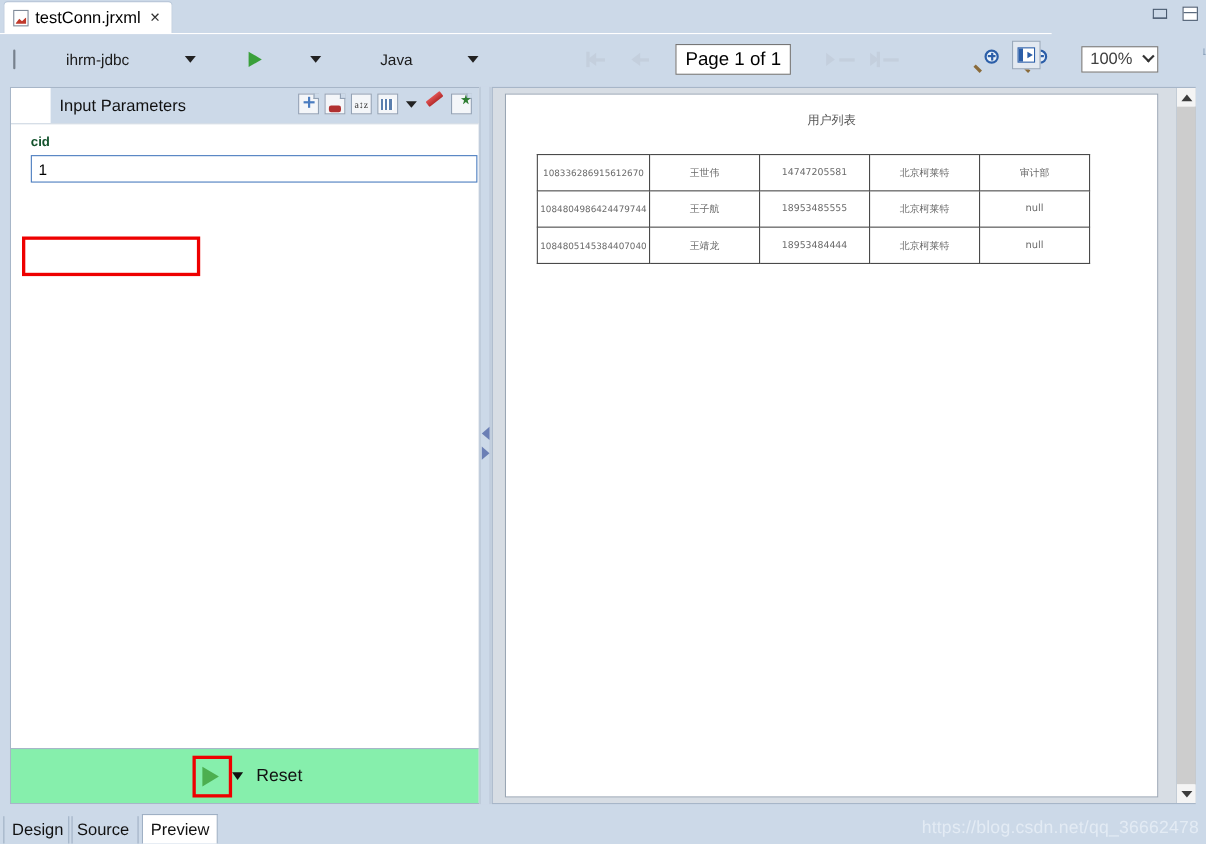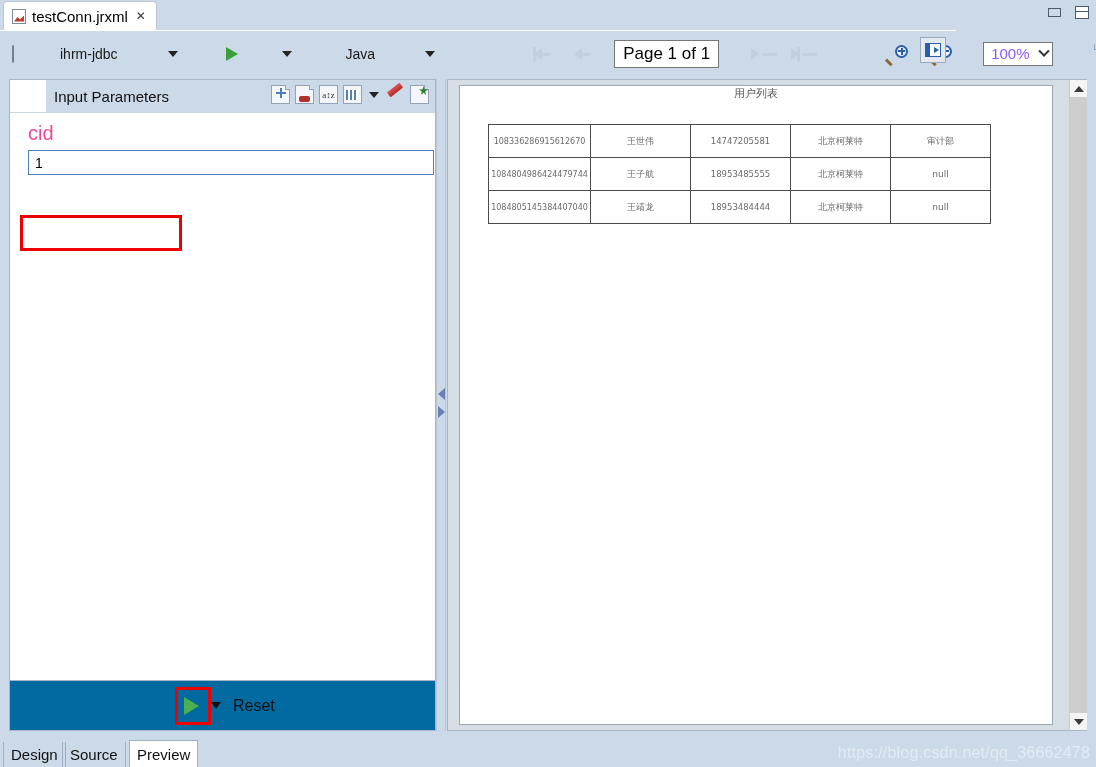--- a/index.html
+++ b/index.html
@@ -137,21 +137,21 @@
   .zoom-btn .sign, .zoom-btn .sign2 {
     position: absolute; background: #2b5ea8;
   }
   .zoom-btn .sign  { left: 4px; top: 6.5px; width: 7px; height: 2px; }
   .zoom-btn .sign2 { left: 6.5px; top: 4px; width: 2px; height: 7px; }
   .zoom-select {
     background: #fff; border: 1px solid #767676;
     height: 24px; padding: 0 4px 0 7px; margin: 0 5px;
     display: flex; align-items: center; gap: 10px; cursor: pointer;
   }
-  .zoom-select .val { font-size: 15px; color: #8b5cf6; }
+  .zoom-select .val { font-size: 15px; color: #404040; }
   .chev {
     width: 8px; height: 8px; border-right: 2px solid #333; border-bottom: 2px solid #333;
     transform: rotate(45deg) translate(-2px,-2px);
   }
   .pg-icon {
     width: 17px; height: 20px; margin: 0 4px; position: relative; cursor: pointer;
     background: #fdfdfd; border: 1px solid #8ea4bd;
   }
   .pg-icon .fold {
     position: absolute; right: -1px; top: -1px;
@@ -269,41 +269,41 @@
   .lpt.newparam::after {
     content:""; position:absolute; right:0px; top:0px; width:9px;height:9px;
     background:#2e7d32; clip-path: polygon(50% 0,61% 35%,100% 38%,68% 60%,80% 100%,50% 74%,20% 100%,32% 60%,0 38%,39% 35%);
   }
 
   .param-body {
     flex: 1 1 auto; background: #fff; position: relative; overflow: hidden;
     border-top: 1px solid #cdd6e2;
   }
   .param-label {
-    font-size: 20px; font-weight: normal; color: #ec4899;
+    font-size: 12px; font-weight: bold; color: #14532d;
     padding: 9px 0 5px 18px;
   }
   .param-input-wrap {
     margin: 0 10px 0 18px; position: relative;
   }
   .param-input {
     width: 406px; height: 25px;
     border: 1px solid #4a7cbf; background: #fff;
     font-size: 14px; color: #000;
     padding: 0 6px; outline: none;
     font-family: "Liberation Sans", sans-serif;
   }
   .hl-box-input {
     position: absolute; left: 10px; top: 135px;
     width: 162px; height: 36px;
     border: 3px solid #ee0000; pointer-events: none; z-index: 50;
   }
 
   .lp-footer {
-    height: 50px; background: #0369a1;
+    height: 50px; background: #86efac;
     border-top: 1px solid #a7b6c8;
     display: flex; align-items: center; flex: 0 0 auto;
     position: relative;
   }
   .run-play {
     width: 0; height: 0; margin-left: 174px;
     border-top: 9px solid transparent; border-bottom: 9px solid transparent;
     border-left: 15px solid #4caf50; cursor: pointer;
   }
   .run-caret {
@@ -347,21 +347,21 @@
     background: #d7dde4;
     border: 1px solid #a7b6c8;
   }
   .report-page {
     position: absolute; left: 11px; top: 5px;
     width: 594px; height: 640px;
     background: #fff; border: 1px solid #9aa6b4;
     overflow: hidden;
   }
   .report-title {
-    text-align: center; 
+    text-align: center; margin-top: 16px;
     font-size: 11px; color: #555;
     font-family: Liberation Mono, monospace;
   }
   .report-table {
     margin: 23px 0 0 28px;
     border-collapse: collapse;
     width: 500px;
     table-layout: fixed;
   }
   .report-table td {

